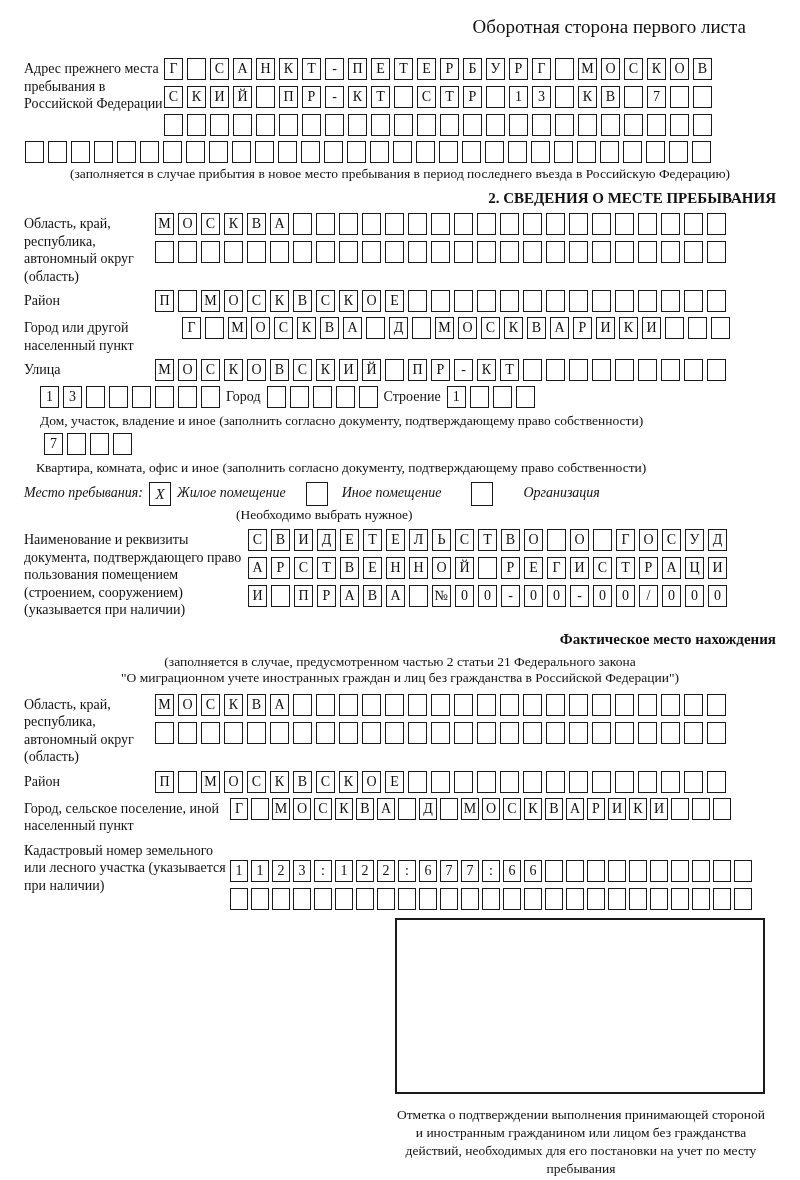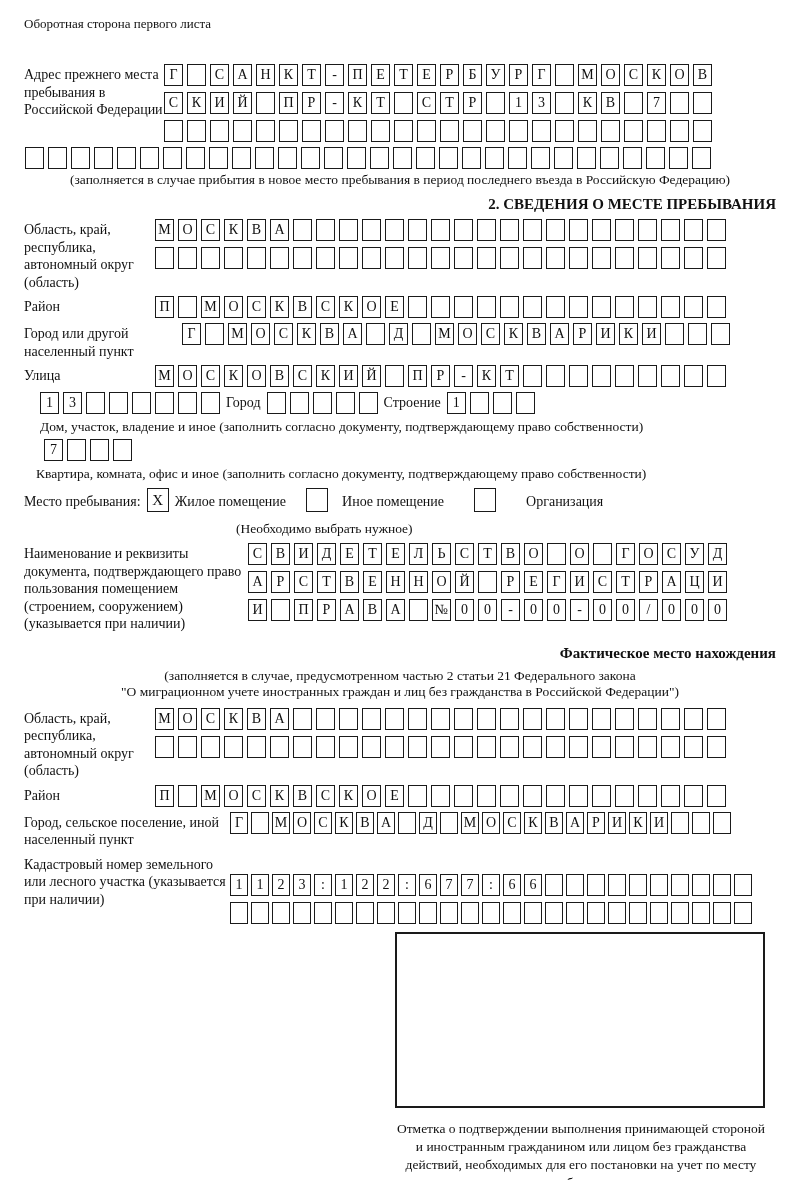--- a/index.html
+++ b/index.html
@@ -2,21 +2,21 @@
 <html><head>
 <meta charset="utf-8">
 <style>
   * { margin:0; padding:0; box-sizing:border-box; }
   html,body { background:#fff; }
   body {
     width:800px; height:1180px; margin:0 auto; position:relative;
     font-family:"Liberation Serif", serif; color:#111;
     padding:16px 24px 0 24px; overflow:hidden;
   }
-  .hdr-right { text-align:left; font-size:13px; padding-right:30px; margin-bottom:32px; }
+  .hdr-right { text-align:right; font-size:19px; padding-right:30px; margin-bottom:20px; }
 
   .formline { display:flex; align-items:flex-start; margin-bottom:5px; }
   .lbl { font-size:14px; line-height:1.25; width:140px; flex:0 0 auto; padding-top:2px; }
   .lbl-s2 { width:131px; }
   .lbl-wide { width:158px; }
   .lbl-doc { width:224px; }
   .lbl-kad { width:206px; }
   .rows { display:flex; flex-direction:column; gap:6px; }
 
   .cellrow { display:flex; gap:4px; }
@@ -357,21 +357,21 @@
   <div class="gap8"></div>
   <div class="cellrow">
       <span class="cell">7</span>
       <span class="cell"></span>
       <span class="cell"></span>
       <span class="cell"></span>
     </div>
 </div>
 <div class="note" style="margin:2px 0 6px 12px;">Квартира, комната, офис и иное (заполнить согласно документу, подтверждающему право собственности)</div>
 
-<div class="formline" style="align-items:center; margin-bottom:9px;">
+<div class="formline" style="align-items:flex-start; margin-bottom:1px;font-style:italic;">
   <div class="inline-lbl" style="padding-left:0;">Место пребывания:</div>
   <div class="checkbox">X</div>
   <div class="inline-lbl">Жилое помещение</div>
   <div class="gap14"></div>
   <div class="checkbox"></div>
   <div class="gap8"></div>
   <div class="inline-lbl">Иное помещение</div>
   <div class="gap24"></div>
   <div class="checkbox"></div>
   <div class="gap24"></div>

